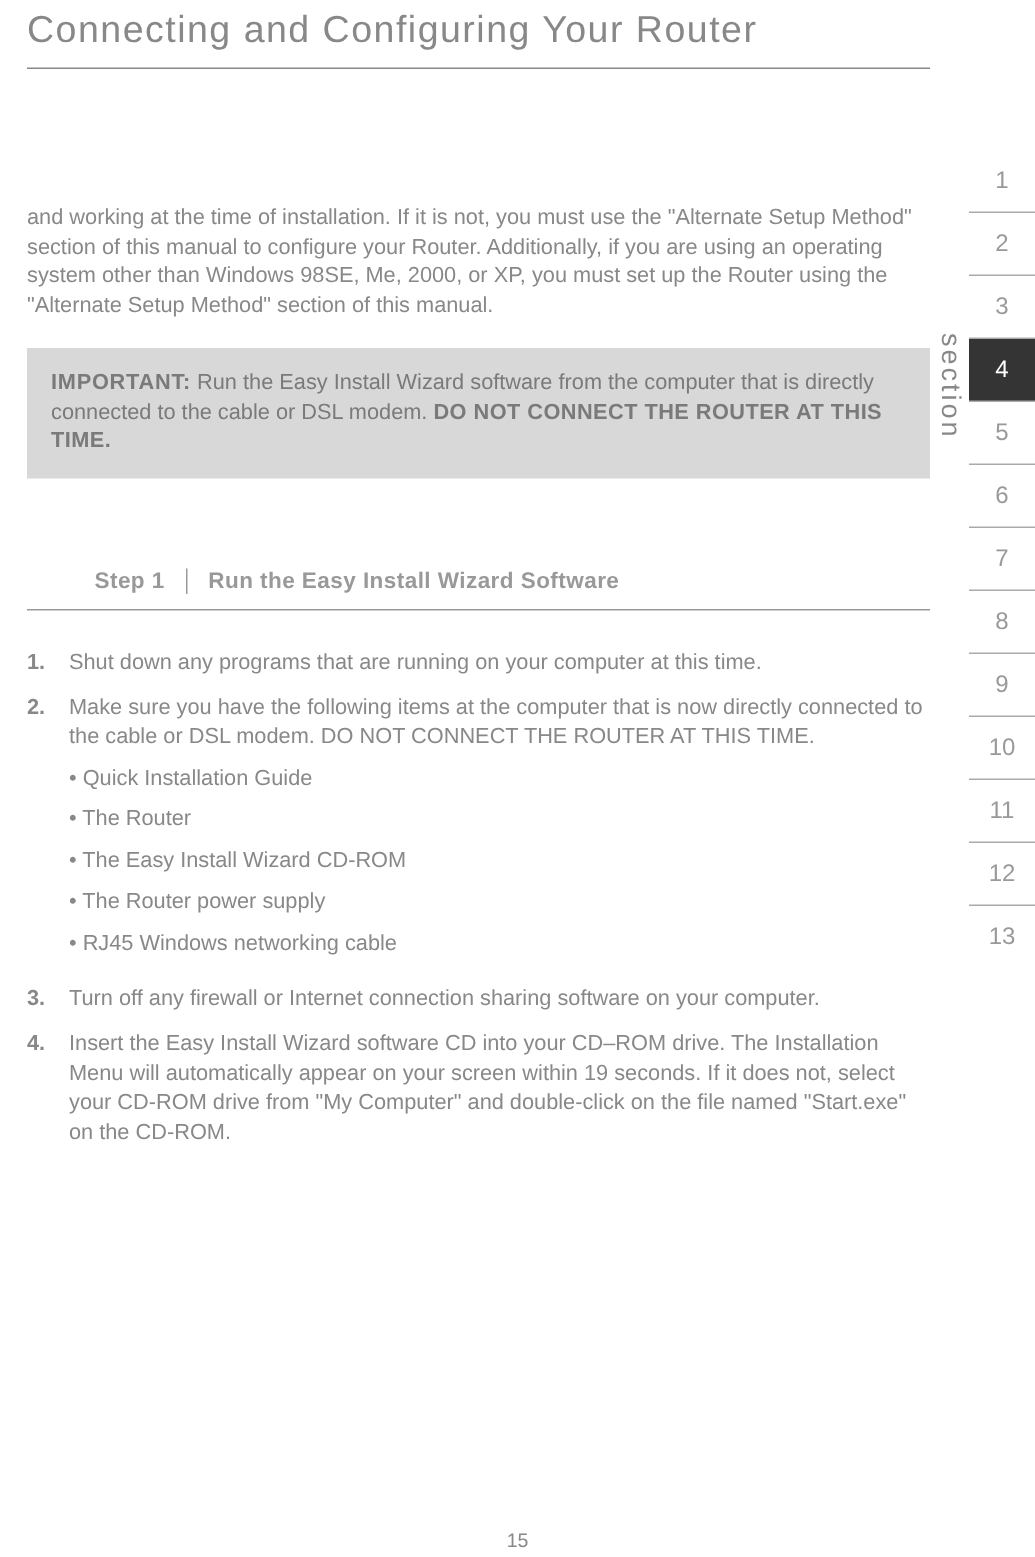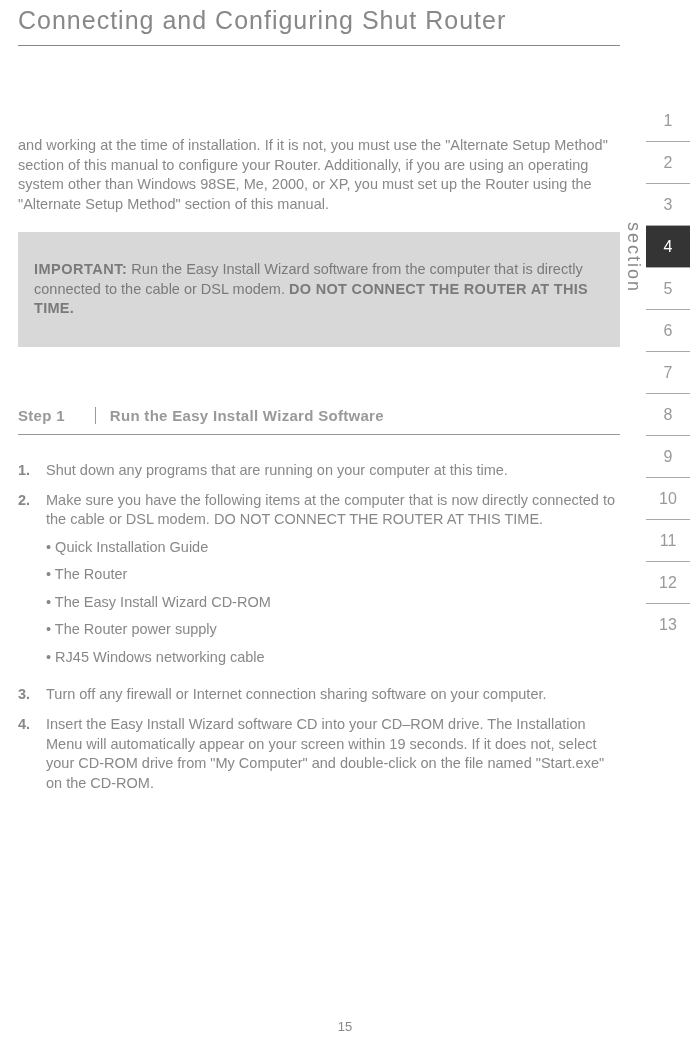--- a/index.html
+++ b/index.html
@@ -25,21 +25,21 @@
     font-stretch: condensed;
   }
   .intro-text {
     margin-top: 90px;
     font-size: 14.5px;
     line-height: 1.35;
     color: #888;
   }
   .important-box {
     background: #d8d8d8;
-    padding: 28px 16px;
+    padding: 14px 16px;
     margin-top: 18px;
     font-size: 14.5px;
     line-height: 1.35;
     color: #7a7a7a;
   }
   .important-label {
     font-weight: bold;
     color: #7a7a7a;
     letter-spacing: 0.5px;
   }
@@ -52,23 +52,24 @@
     margin-top: 60px;
     border-bottom: 1.5px solid #999;
     padding-bottom: 10px;
     display: flex;
     align-items: flex-end;
   }
   .step-label {
     font-size: 15px;
     font-weight: bold;
     color: #999;
-    padding-right: 30px;
+    padding-right: 14px;
     border-right: 1.5px solid #999;
     letter-spacing: 0.3px;
+    margin-left: 45px;
   }
   .step-title {
     font-size: 15px;
     font-weight: bold;
     color: #999;
     padding-left: 14px;
     letter-spacing: 0.3px;
   }
   .steps-list {
     margin-top: 26px;
@@ -135,21 +136,21 @@
     width: 100%;
     text-align: center;
     font-size: 13px;
     color: #888;
   }
 </style>
 </head>
 <body>
 
 <div class="page">
-  <div class="title">Connecting and Configuring Shut Router</div>
+  <div class="title">Connecting and Configuring Your Router</div>
 
   <div class="intro-text">and working at the time of installation. If it is not, you must use the "Alternate Setup Method" section of this manual to configure your Router. Additionally, if you are using an operating system other than Windows 98SE, Me, 2000, or XP, you must set up the Router using the "Alternate Setup Method" section of this manual.</div>
 
   <div class="important-box">
     <span class="important-label">IMPORTANT:</span><span> Run the Easy Install Wizard software from the computer that is directly connected to the cable or DSL modem. </span><span class="do-not">DO NOT CONNECT THE ROUTER AT THIS TIME.</span>
   </div>
 
   <div class="step-header">
     <div class="step-label">Step 1</div>
     <div class="step-title">Run the Easy Install Wizard Software</div>

